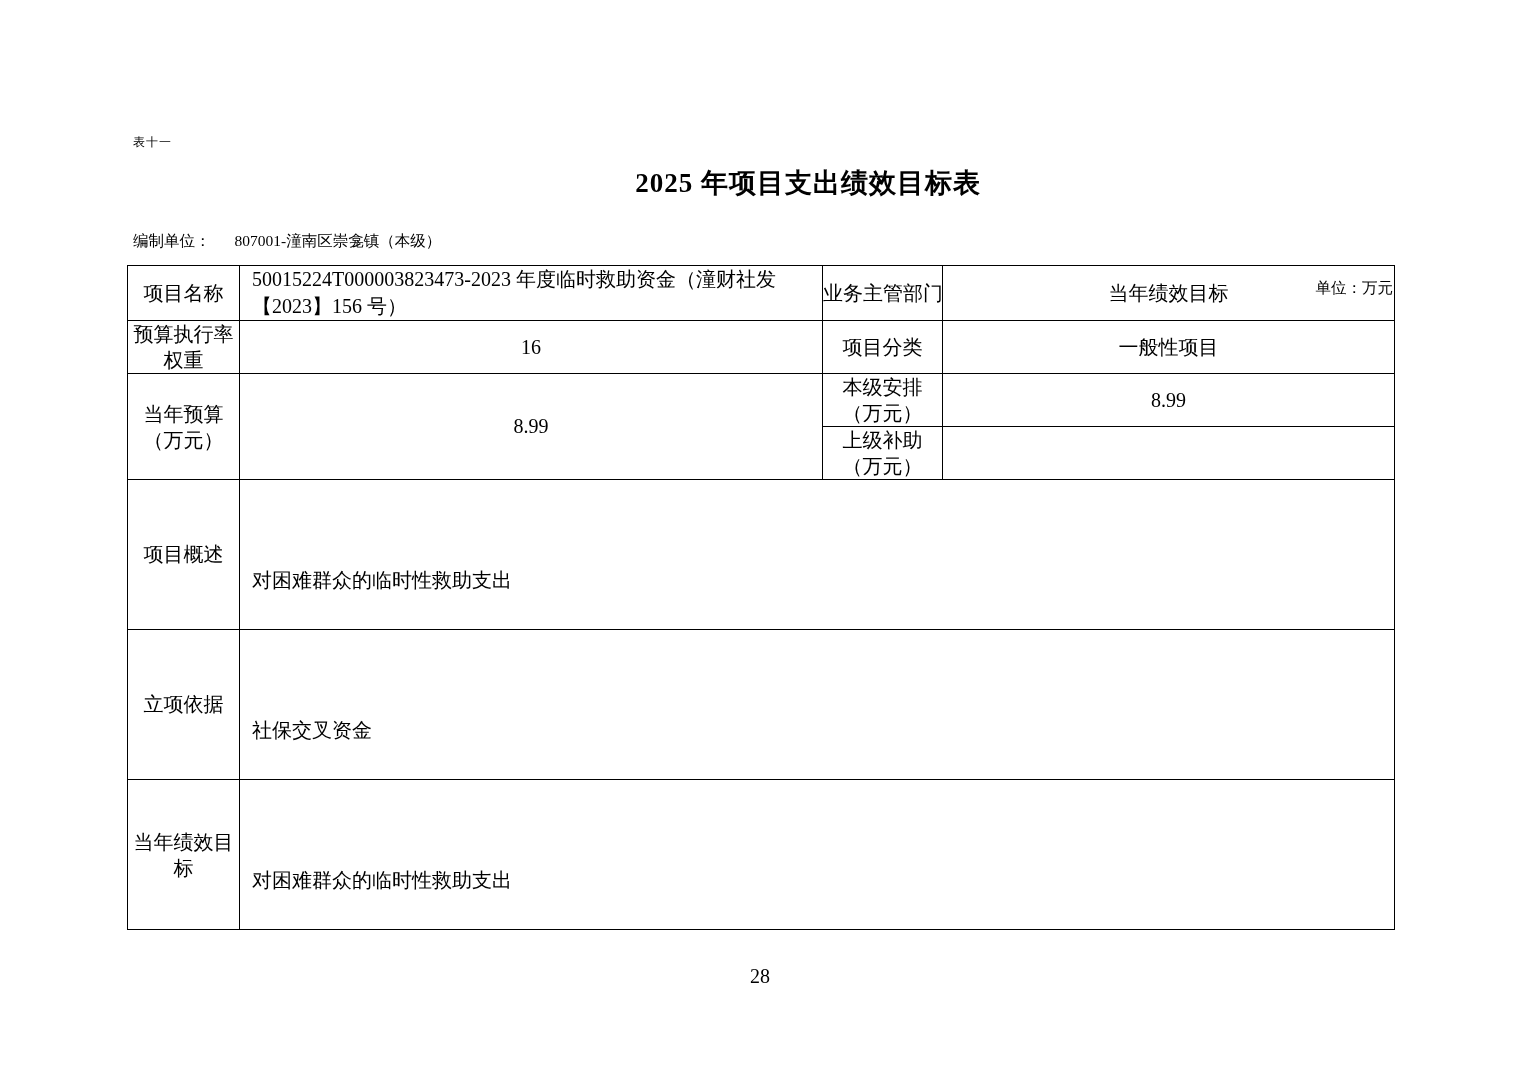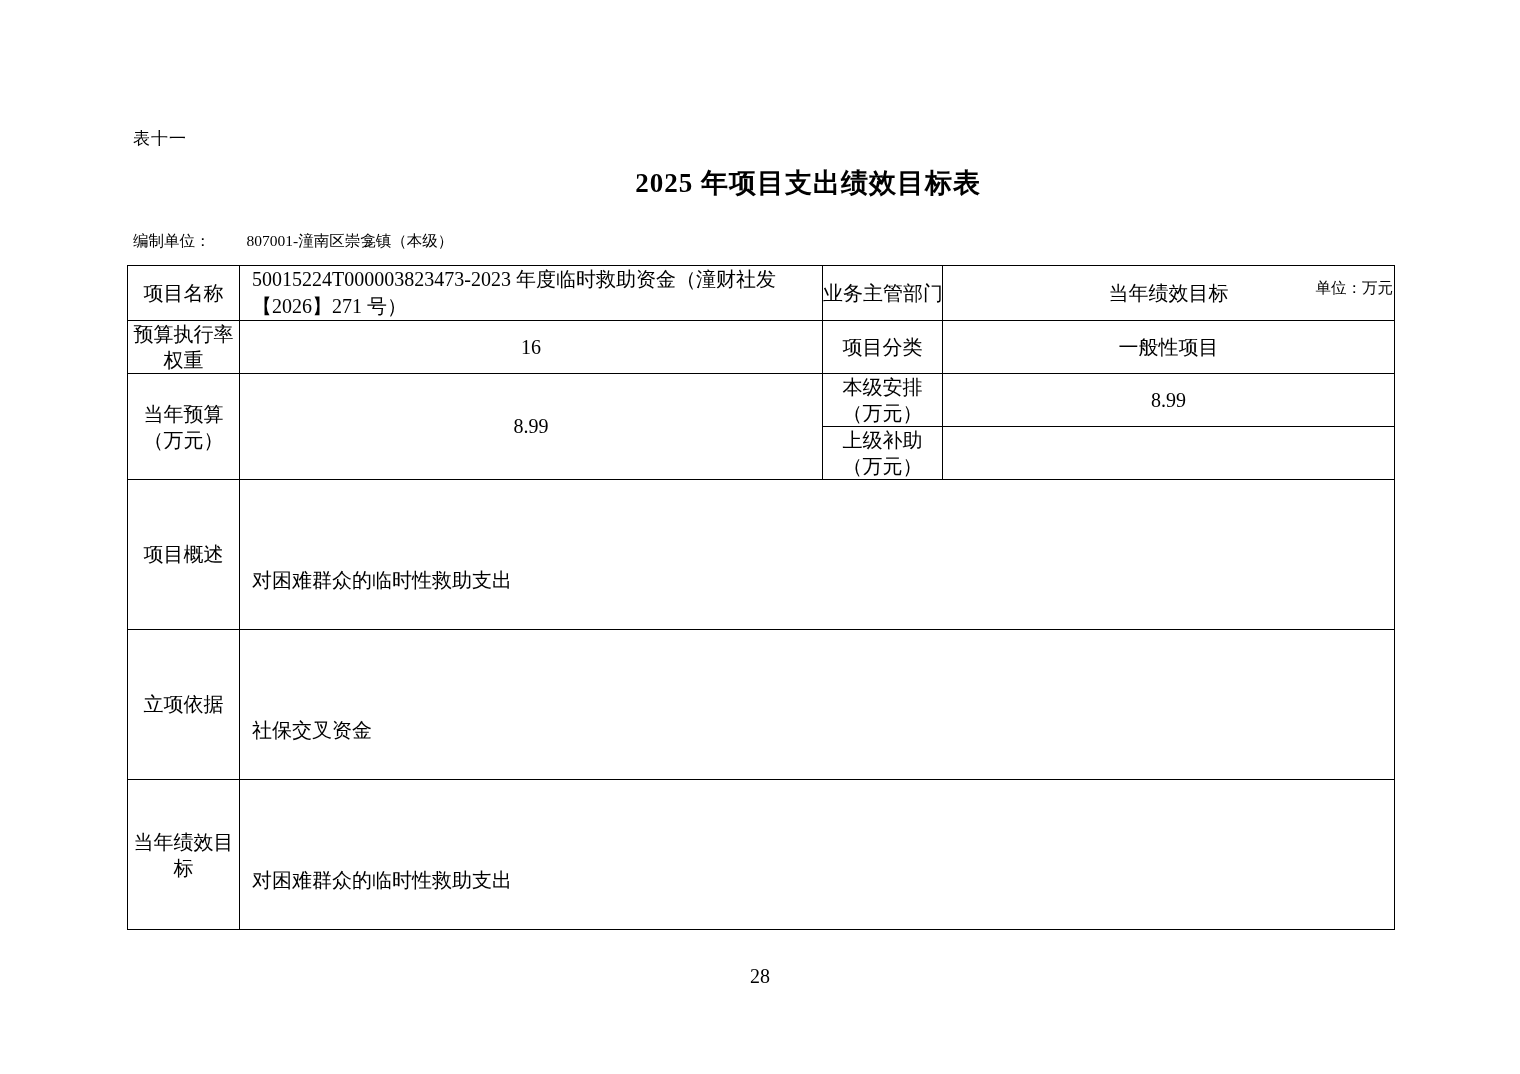--- a/index.html
+++ b/index.html
@@ -18,22 +18,22 @@
   .page {
     position: absolute;
     left: 0;
     top: 0;
     width: 1520px;
     height: 1074px;
   }
   .table-label {
     position: absolute;
     left: 133px;
-    top: 127px;
-    font-size: 17px;
+    top: 134px;
+    font-size: 12px;
     letter-spacing: 1px;
   }
   .doc-title {
     position: absolute;
     left: 0;
     top: 165px;
     width: 1520px;
     text-align: center;
     font-size: 27px;
     font-weight: bold;
@@ -49,21 +49,21 @@
     font-size: 15.5px;
   }
   .meta-left {
     position: absolute;
     left: 0;
     top: 0;
     white-space: nowrap;
   }
   .meta-left .meta-label {
     display: inline-block;
-    margin-right: 36px;
+    margin-right: 24px;
   }
   .meta-right {
     position: absolute;
     right: 0;
     top: 0;
     white-space: nowrap;
     margin-top: 47px;
   }
   table.perf {
     position: absolute;
@@ -138,21 +138,21 @@
   <table class="perf">
     <colgroup>
       <col class="col-a">
       <col class="col-b">
       <col class="col-c">
       <col class="col-d">
     </colgroup>
     <tbody>
       <tr class="h-row1">
         <td class="c-lbl">项目名称</td>
-        <td class="c-val-left">50015224T000003823473-2023 年度临时救助资金（潼财社发【2026】271 号）</td>
+        <td class="c-val-left">50015224T000003823473-2023 年度临时救助资金（潼财社发【2023】156 号）</td>
         <td class="c-lbl nowrap">业务主管部门</td>
         <td class="c-val-center">当年绩效目标</td>
       </tr>
       <tr class="h-row2">
         <td class="c-lbl label-two-line">预算执行率权重</td>
         <td class="c-val-center">16</td>
         <td class="c-lbl">项目分类</td>
         <td class="c-val-center">一般性项目</td>
       </tr>
       <tr class="h-row3">

